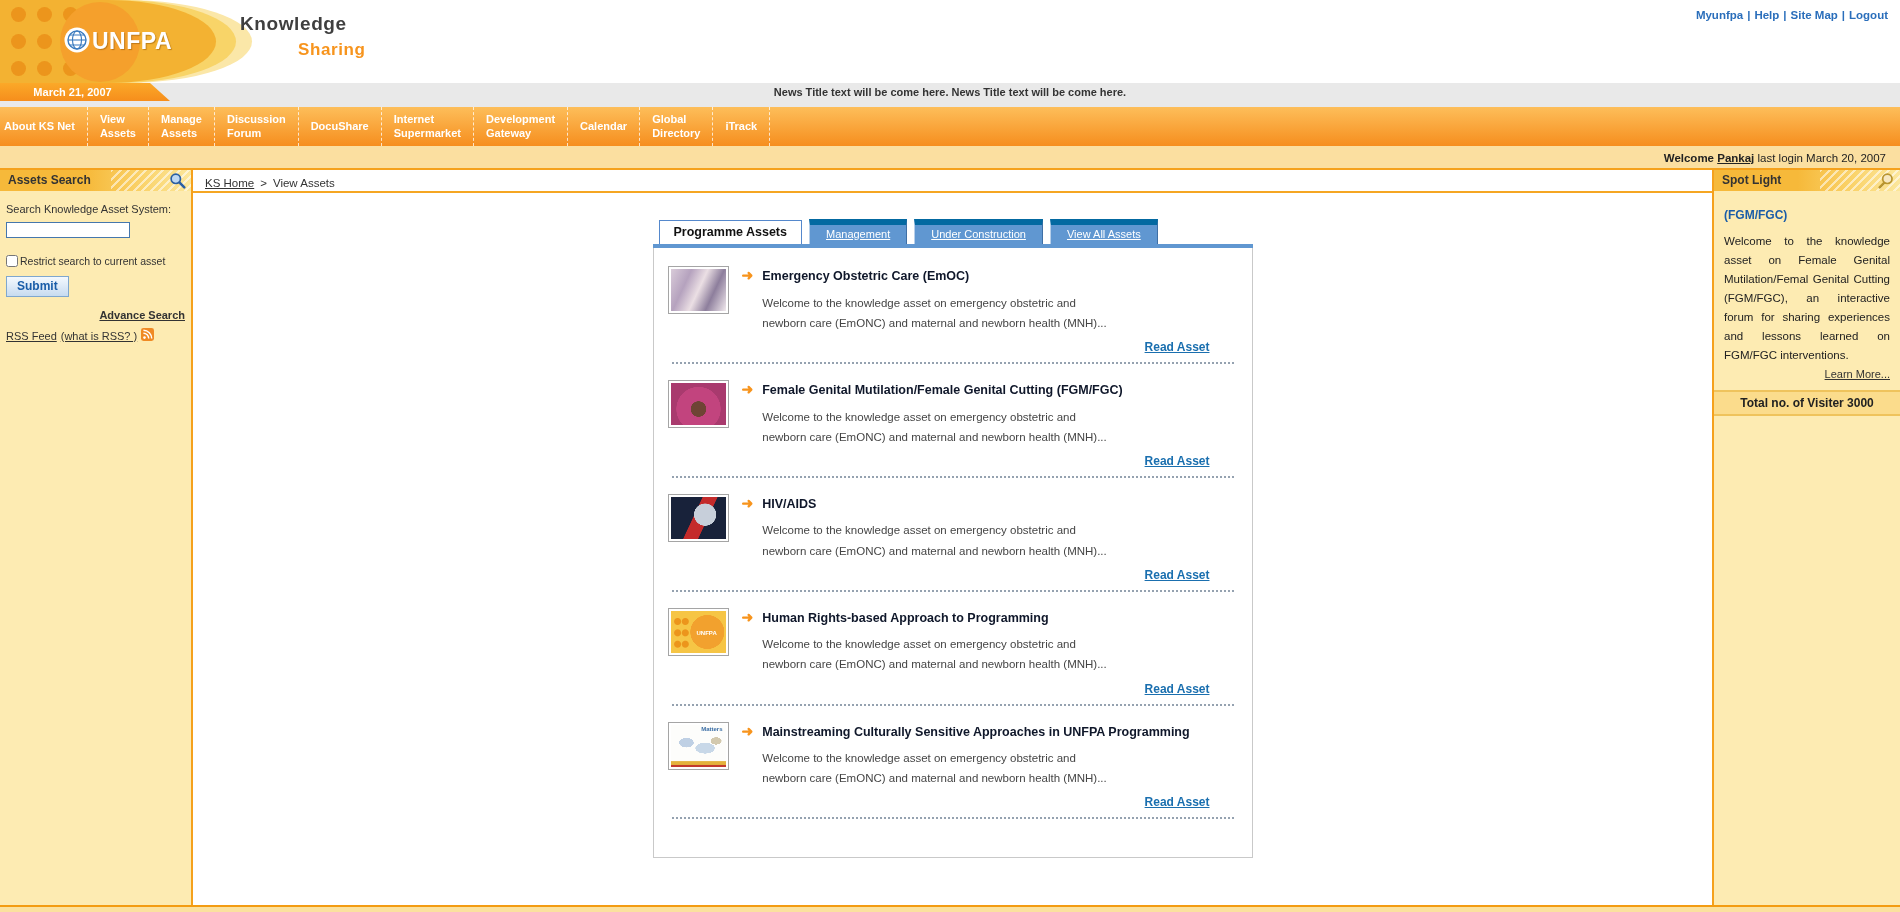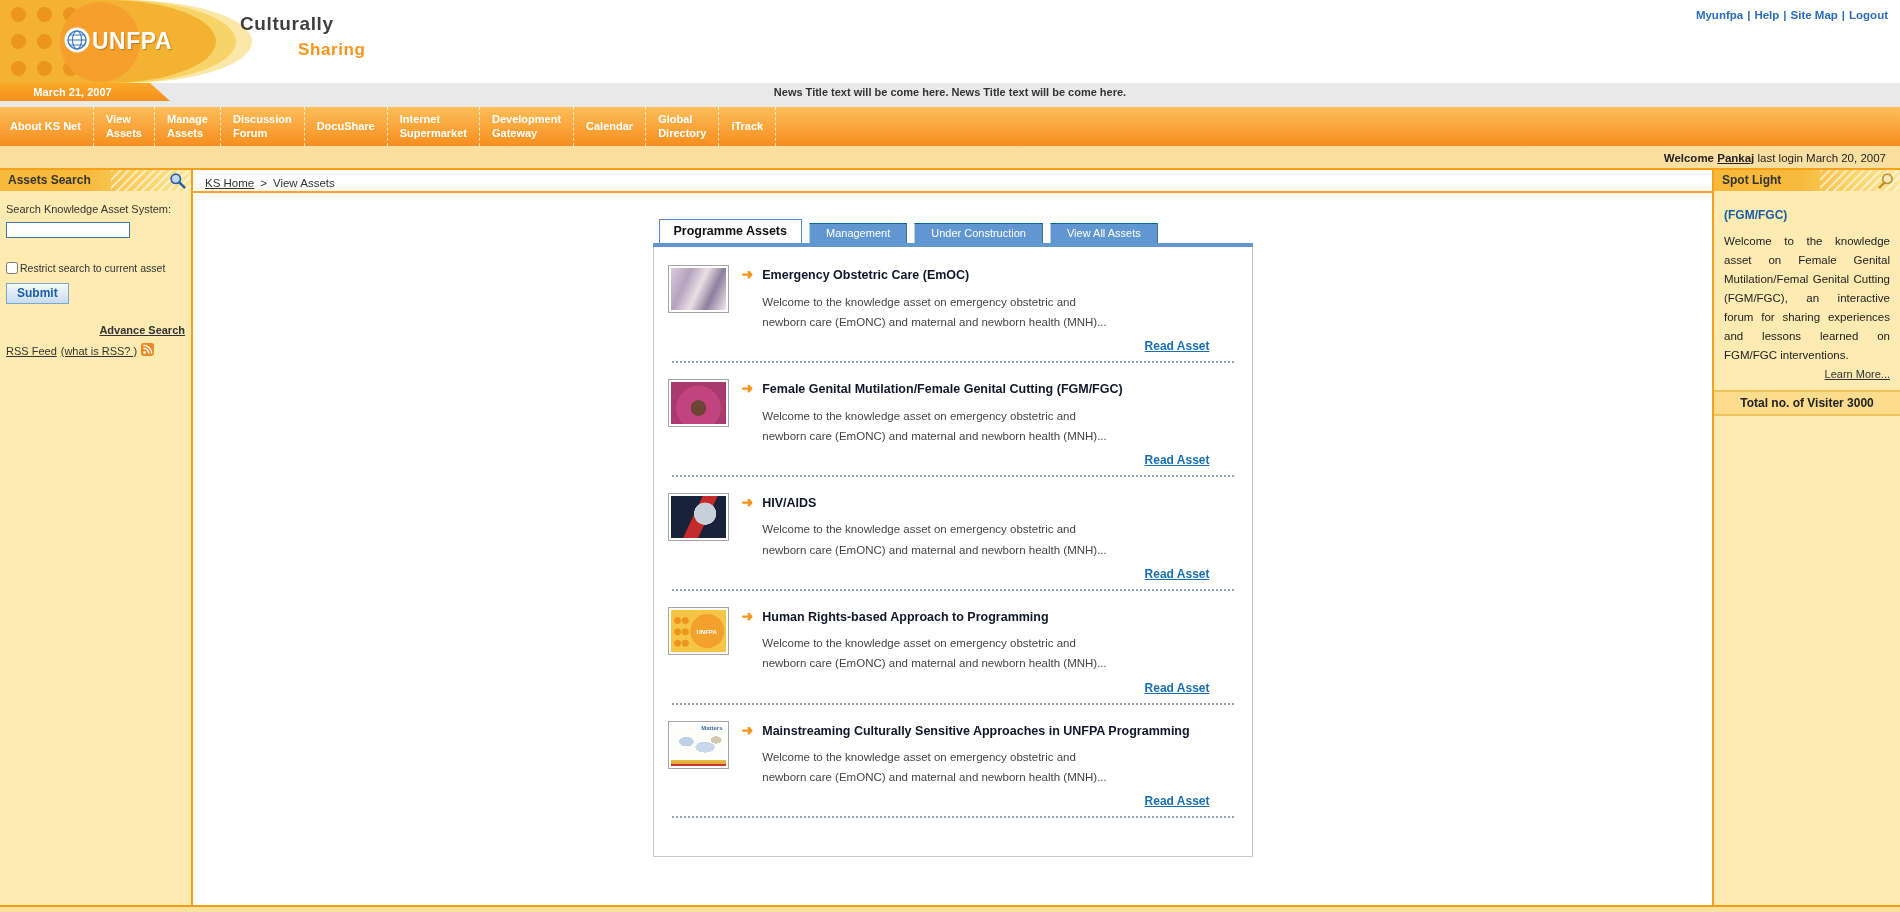--- a/index.html
+++ b/index.html
@@ -27,21 +27,21 @@
   .newsbar { position:relative; height:24px; background:#E9E9E9; }
   .date-tab { position:absolute; left:0; top:0; height:18px; width:175px; background:linear-gradient(#FBA928,#F68E1C);
               clip-path:polygon(0 0,150px 0,170px 100%,0 100%); color:#fff; font-size:11px; font-weight:bold;
               line-height:18px; text-align:center; padding-right:30px; }
   .news-text { text-align:center; font-size:11px; font-weight:bold; color:#333; line-height:18px; }
 
   
   .nav { display:flex; height:39px; background:linear-gradient(#FDBE5A,#F68E1E); align-items:stretch; }
   .nav-item { display:flex; align-items:center; padding:0 12px; border-right:1px dashed rgba(255,255,255,.75);
               color:#fff; font-size:11px; font-weight:bold; line-height:1.25; white-space:pre-line; cursor:pointer; }
-  .nav-item:first-child { padding-left:10px; }
+  .nav-item:first-child { padding-left:4px; }
   .nav-fill { flex:1; }
 
   
   .welcome-bar { height:24px; background:#FBDFA0; border-bottom:2px solid #F5A11C; text-align:right;
                  padding-right:14px; font-size:11.5px; color:#222; line-height:24px; }
   .welcome-bar b { font-weight:bold; }
   .welcome-bar a.user { font-weight:bold; color:#222; text-decoration:underline; cursor:pointer; }
 
   
   .main { display:flex; height:735px; }
@@ -51,41 +51,41 @@
 
   .side-head { position:relative; height:21px; background:linear-gradient(90deg,#F6B93A 0%,#F6B93A 45%,#FAD36B 75%,#FCE79C 100%); }
   .side-head .hatch { position:absolute; right:0; top:0; width:80px; height:21px;
       background:repeating-linear-gradient(135deg, rgba(255,255,255,.55) 0 2px, rgba(255,255,255,0) 2px 6px); }
   .side-head .txt { position:relative; font-size:12px; font-weight:bold; color:#333; line-height:21px; padding-left:8px; }
   .side-head .icon { position:absolute; right:5px; top:2px; }
 
   .left-body { padding:8px 6px; }
   .search-label { font-size:11px; color:#333; margin:4px 0 5px; }
   .search-input { width:124px; height:16px; border:1px solid #4577AD; background:#fff; font-size:11px; padding:0 2px; }
-  .restrict-row { margin-top:24px; font-size:10.5px; color:#333; display:flex; align-items:center; }
+  .restrict-row { margin-top:17px; font-size:10.5px; color:#333; display:flex; align-items:center; }
   .restrict-row input { width:12px; height:12px; margin-right:2px; }
-  .submit-btn { margin:9px 0 10px; display:inline-block; padding:2px 10px 3px; background:linear-gradient(#F4F9FE,#C7DBF0);
+  .submit-btn { margin:9px 0 2px; display:inline-block; padding:2px 10px 3px; background:linear-gradient(#F4F9FE,#C7DBF0);
                 border:1px solid #7FA7CE; color:#1A5DA8; font-size:12px; font-weight:bold; cursor:pointer; }
   .adv-link { display:block; margin-top:10px; font-size:11px; font-weight:bold; color:#333; text-decoration:underline; cursor:pointer;text-align:right; }
   .rss-row { margin-top:7px; font-size:11px; color:#333; display:flex; align-items:center; gap:4px; }
   .rss-row a { color:#333; text-decoration:underline; cursor:pointer; }
 
   
   .breadcrumb { height:23px; line-height:27px; padding-left:12px; font-size:11.5px; color:#333; border-bottom:2px solid #F5A623; }
   .breadcrumb a { color:#333; text-decoration:underline; cursor:pointer; }
   .breadcrumb .sep { margin:0 6px; }
 
   
   .panel-wrap { width:600px; margin:26px auto 0; }
   .tabs { display:flex; align-items:flex-end; padding-left:6px; gap:7px; }
   .tab { cursor:pointer; }
   .tab.active { background:#fff; border:1px solid #5588CC; border-bottom:none; padding:4px 14px 5px; font-size:12.5px;
                 font-weight:bold; color:#111; position:relative; z-index:2; }
-  .tab.inactive { background:#6097D1; color:#fff; font-size:11px; padding:3px 16px 4px;
-                  border-top:1px solid #0369a1; border-left:1px solid #B7CFEA; border-right:1px solid #3E6FA5; }
+  .tab.inactive { background:#6097D1; color:#fff; font-size:11px; text-decoration:underline; padding:3px 16px 4px;
+                  border-top:6px solid #0369a1; border-left:1px solid #B7CFEA; border-right:1px solid #3E6FA5; }
   .blue-bar { height:4px; background:#6097D1; }
   .panel-body { border:1px solid #C9C9C9; border-top:none; min-height:610px; padding-top:6px; background:#fff; }
 
   .asset { padding:12px 14px 4px; }
   .asset-row { display:flex; }
   .thumb-box { width:61px; height:48px; border:1px solid #A5A5A5; background:#fff; padding:2px; flex:none; position:relative; cursor:pointer; }
   .thumb { width:55px; height:42px; position:relative; overflow:hidden; }
   .thumb .tiny { position:absolute; font-size:6px; font-weight:bold; }
   .thumb-1 { background:linear-gradient(115deg,#D9CBD9 0%,#B5A2BE 28%,#EBDFE4 50%,#8D7E9C 72%,#F1E9ED 100%); }
   .thumb-2 { background:radial-gradient(circle at 50% 62%, #6E4434 0 20%, #C2447E 21% 58%, #A93A6E 59% 100%); }
@@ -151,21 +151,21 @@
           <circle cx="13" cy="13" r="9" fill="none" stroke="#3B7BBF" stroke-width="1.4"></circle>
           <ellipse cx="13" cy="13" rx="4.5" ry="9" fill="none" stroke="#3B7BBF" stroke-width="1.1"></ellipse>
           <line x1="4" y1="13" x2="22" y2="13" stroke="#3B7BBF" stroke-width="1.1"></line>
           <line x1="5.5" y1="8" x2="20.5" y2="8" stroke="#3B7BBF" stroke-width="1"></line>
           <line x1="5.5" y1="18" x2="20.5" y2="18" stroke="#3B7BBF" stroke-width="1"></line>
         </svg>
       </span>
       <span class="logo-word">UNFPA</span>
     </div>
     <div class="site-title">
-      <div class="title-1">Culturally</div>
+      <div class="title-1">Knowledge</div>
       <div class="title-2">Sharing</div>
     </div>
     <div class="top-links">
       <a>Myunfpa</a><span class="sep">|</span><a>Help</a><span class="sep">|</span><a>Site Map</a><span class="sep">|</span><a>Logout</a>
     </div>
   </div>
 
   <div class="newsbar">
     <div class="date-tab">March 21, 2007</div>
     <div class="news-text">News Title text will be come here. News Title text will be come here.</div>

